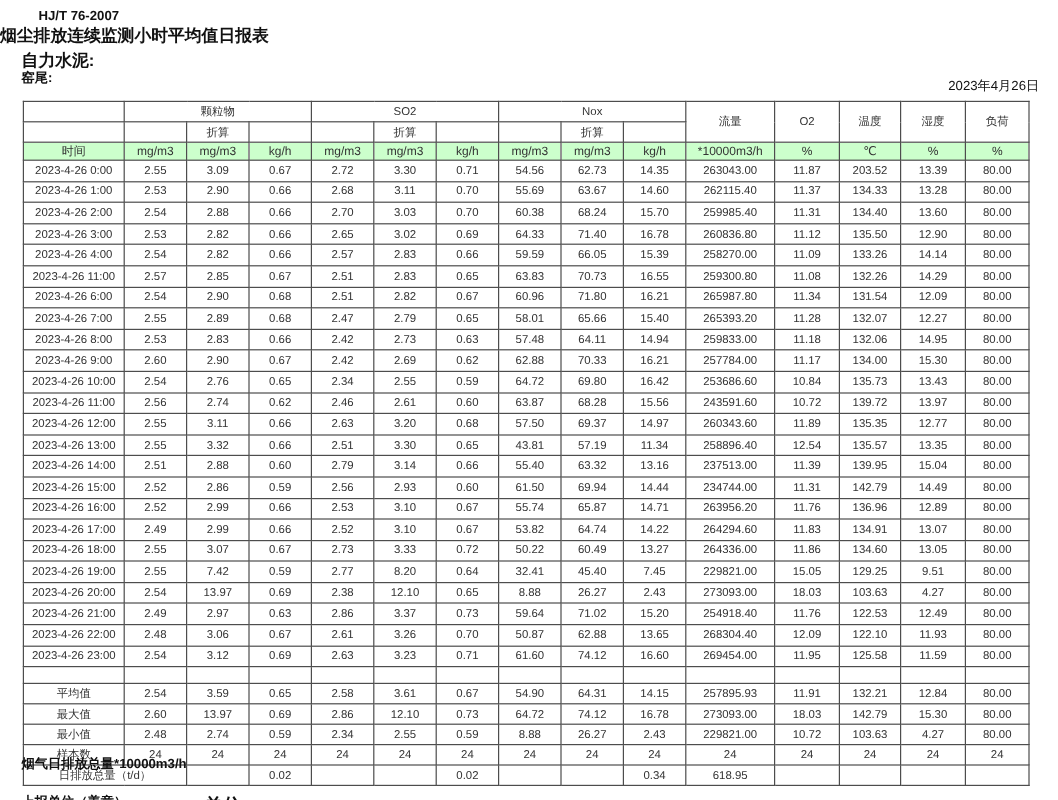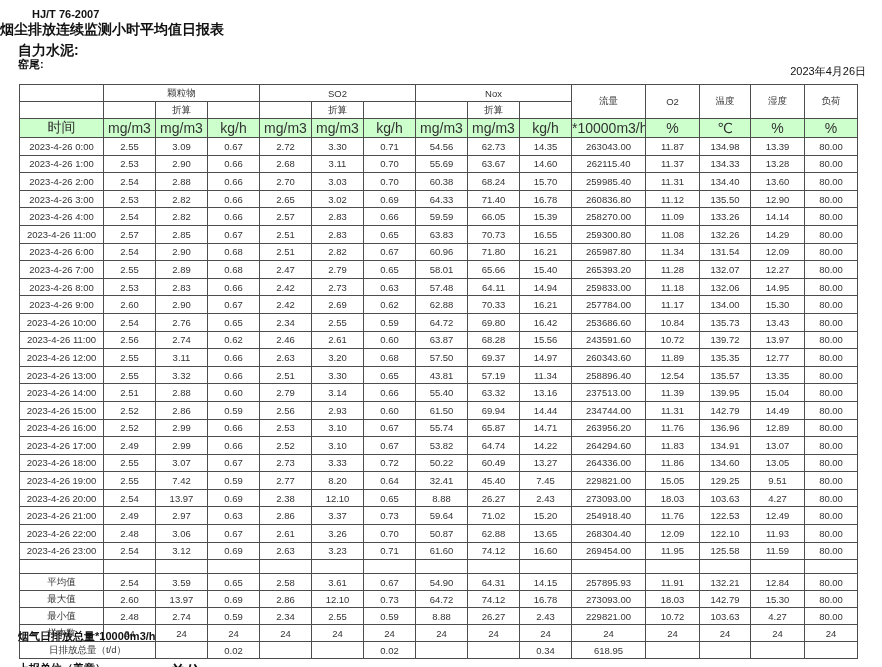--- a/index.html
+++ b/index.html
@@ -14,21 +14,21 @@
   .location{position:absolute;left:18px;top:57px;font-size:11px;font-weight:bold;color:#111;}
   .rpt-date{position:absolute;right:16px;top:64px;font-size:11px;color:#111;}
   table.rpt{
     position:absolute;left:19px;top:84px;width:684px;
     border-collapse:collapse;table-layout:fixed;font-size:9.5px;color:#333;
   }
   table.rpt td{
     border:1px solid #4d4d4d;text-align:center;vertical-align:middle;
     padding:0;height:16px;overflow:hidden;white-space:nowrap;font-weight:normal;
   }
-  tr.unit-row td{background:var(--green,#ccffcc);height:14px;font-size:14px;}
+  tr.unit-row td{background:var(--green,#ccffcc);height:14px;font-size:10px;}
   tr.hour-row td{height:16.6px;}
   tr.spacer-row td{height:13px;}
   tr.summary-row td{height:16px;}
   tr.total-row td{height:16px;}
   td.left{text-align:left;padding-left:3px;}
   .foot-note{position:absolute;left:18px;top:629px;font-size:11px;font-weight:bold;color:#111;text-align:center;}
   .foot-report{position:absolute;left:18px;top:645px;font-size:11px;font-weight:bold;color:#111;margin-top:16px;}
   .foot-unit{position:absolute;left:170px;top:662px;font-size:16px;font-weight:bold;color:#111;}
 </style>
 </head>
@@ -107,21 +107,21 @@
         <td>3.09</td>
         <td>0.67</td>
         <td>2.72</td>
         <td>3.30</td>
         <td>0.71</td>
         <td>54.56</td>
         <td>62.73</td>
         <td>14.35</td>
         <td>263043.00</td>
         <td>11.87</td>
-        <td>134.98</td>
+        <td>203.52</td>
         <td>13.39</td>
         <td>80.00</td>
       </tr>
       <tr class="hour-row">
         <td>2023-4-26 1:00</td>
         <td>2.53</td>
         <td>2.90</td>
         <td>0.66</td>
         <td>2.68</td>
         <td>3.11</td>

